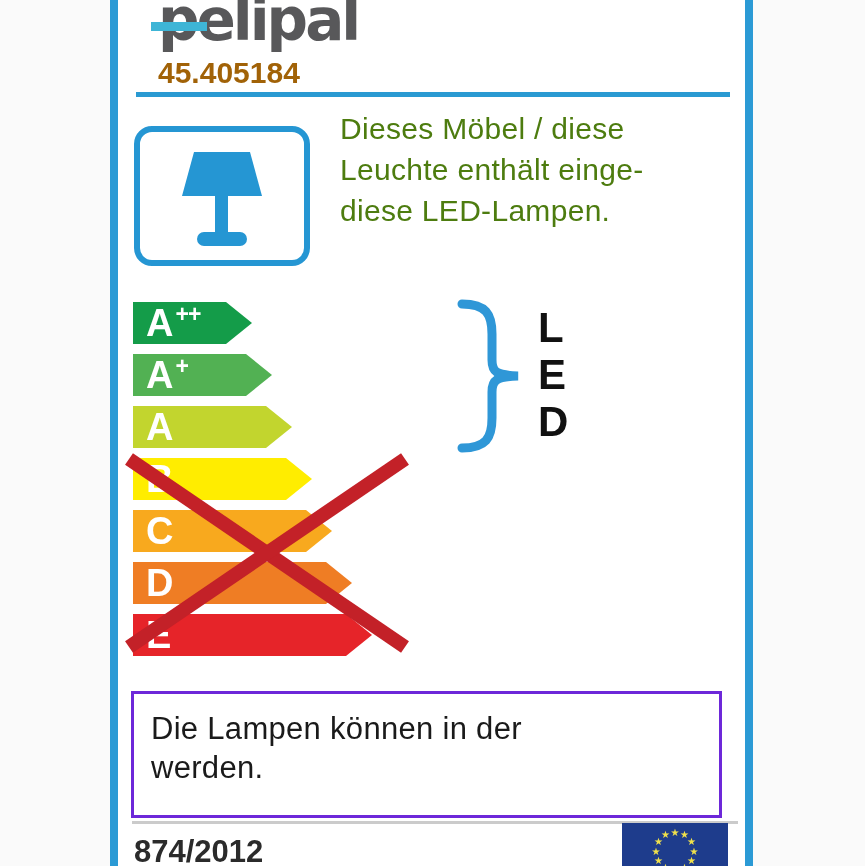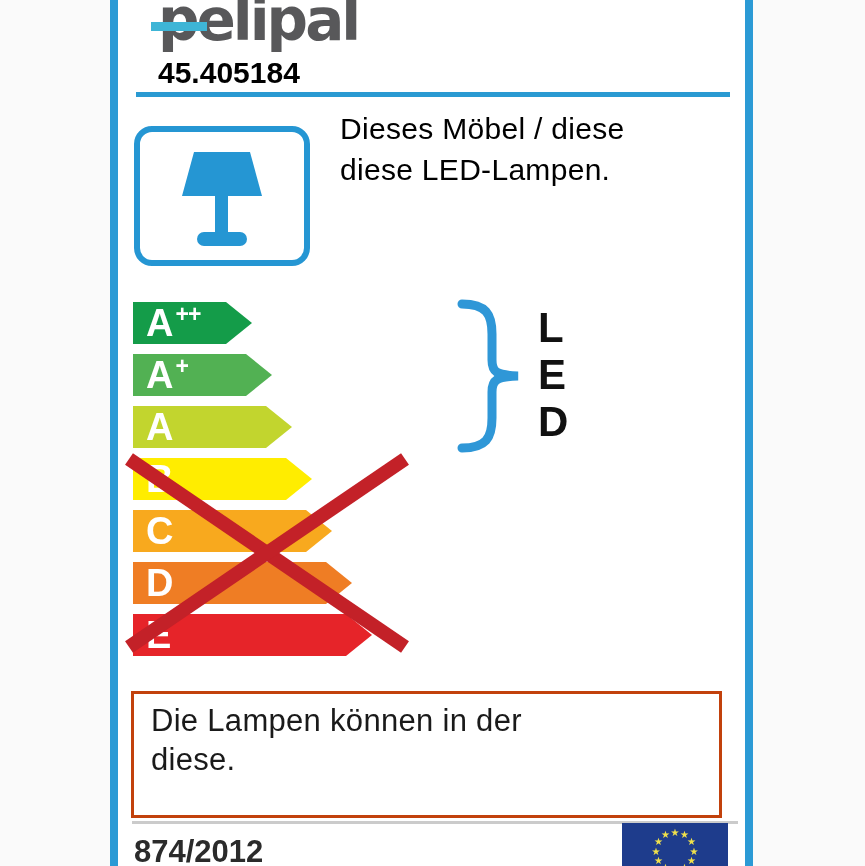--- a/index.html
+++ b/index.html
@@ -11,29 +11,29 @@
   .white-bg{left:118px;top:0;width:627px;height:866px;background:#ffffff;z-index:0;}
   .border-left{left:110px;top:0;width:8px;height:866px;z-index:4;}
   .border-right{left:745px;top:0;width:8px;height:866px;z-index:4;}
 
   .brand{
     left:158px;top:-9px;z-index:2;
     font-family:"DejaVu Sans",sans-serif;font-weight:700;font-size:58px;
     letter-spacing:-3px;color:#58585a;line-height:1;
   }
   .brand-strike{left:151px;top:22px;width:56px;height:9px;z-index:3;}
-  .product-number{left:158px;top:56px;font-size:30px;font-weight:700;color:#000000;z-index:2;}
+  .product-number{left:158px;top:56px;font-size:30px;font-weight:700;color:#a16207;z-index:2;}
   .top-rule{left:136px;top:92px;width:594px;height:5px;background:#2a9ad2;z-index:2;}
 
   .lamp-box{
     left:134px;top:126px;width:176px;height:140px;box-sizing:border-box;
     border:6px solid #2596d3;border-radius:18px;z-index:2;
     display:flex;align-items:center;justify-content:center;
   }
-  .lamp-text{left:340px;top:108px;width:402px;font-size:30px;line-height:41px;color:#000000;z-index:2;letter-spacing:0.3px;}
+  .lamp-text{left:340px;top:108px;width:402px;font-size:30px;line-height:41px;color:#4d7c0f;z-index:2;letter-spacing:0.3px;}
 
   .energy{left:133px;top:302px;z-index:2;}
   .arrow-row{
     height:42px;margin-bottom:10px;box-sizing:border-box;padding-left:13px;
     display:flex;align-items:center;color:#ffffff;font-weight:700;font-size:38px;line-height:1;
     clip-path:polygon(0 0, calc(100% - 26px) 0, 100% 50%, calc(100% - 26px) 100%, 0 100%);
   }
   .arrow-row:nth-of-type(1){width:119px;}
   .arrow-row:nth-of-type(2){width:139px;}
   .arrow-row:nth-of-type(3){width:159px;}
@@ -45,21 +45,21 @@
 
   .red-x{left:122px;top:452px;z-index:5;}
   .bracket{left:452px;top:298px;z-index:2;}
   .led-letters{
     left:538px;top:304px;z-index:2;
     font-size:42px;font-weight:700;color:#111111;line-height:47px;letter-spacing:2px;
   }
 
   .note-box{
     left:131px;top:691px;width:591px;height:127px;box-sizing:border-box;z-index:2;
-    border:3px solid #c2410c;padding:7px 0 0 17px;
+    border:3px solid #6d28d9;padding:15px 0 0 17px;
     font-size:31px;line-height:39px;color:#1a1a1a;letter-spacing:0.3px;
   }
   .footer-rule{left:132px;top:821px;width:606px;height:3px;background:#cbcbcb;z-index:2;}
   .regulation{left:134px;top:834px;font-size:31px;font-weight:700;color:#2b2b2b;z-index:2;}
   .eu-flag{left:622px;top:823px;z-index:2;}
   .flag-star{font-size:10px;font-family:"DejaVu Sans",sans-serif;}
 </style>
 </head>
 <body>
 
@@ -77,20 +77,21 @@
     <g fill="#2596d3">
       <polygon points="18,12 74,12 86,56 6,56"></polygon>
       <rect x="39" y="56" width="13" height="38"></rect>
       <rect x="21" y="92" width="50" height="14" rx="7"></rect>
     </g>
   </svg>
 </div>
 
 <div class="abs lamp-text">
   <div>Dieses Möbel / diese</div>
+  <div>Leuchte enthält einge-</div>
   <div>diese LED-Lampen.</div>
 </div>
 
 <div class="abs energy">
   <div class="arrow-row" style="background: rgb(20, 156, 73);">
     <span>A</span>
       <span class="arrow-sup">++</span>
   </div>
   <div class="arrow-row" style="background: rgb(82, 177, 83);">
     <span>A</span>
@@ -123,21 +124,21 @@
 </svg>
 
 <div class="abs led-letters">
   <div>L</div>
   <div>E</div>
   <div>D</div>
 </div>
 
 <div class="abs note-box">
   <div>Die Lampen können in der</div>
-  <div>diese.</div>
+  <div>werden.</div>
 </div>
 
 <div class="abs footer-rule"></div>
 <div class="abs regulation">874/2012</div>
 
 <svg class="abs eu-flag" width="106" height="70" viewBox="0 0 106 70">
   <rect x="0" y="0" width="106" height="70" fill="#1e3c8c"></rect>
   <g class="flag-star" text-anchor="middle" fill="#f0e14b">
     <text x="53" y="12.5">★</text>
     <text x="62.5" y="15">★</text>

